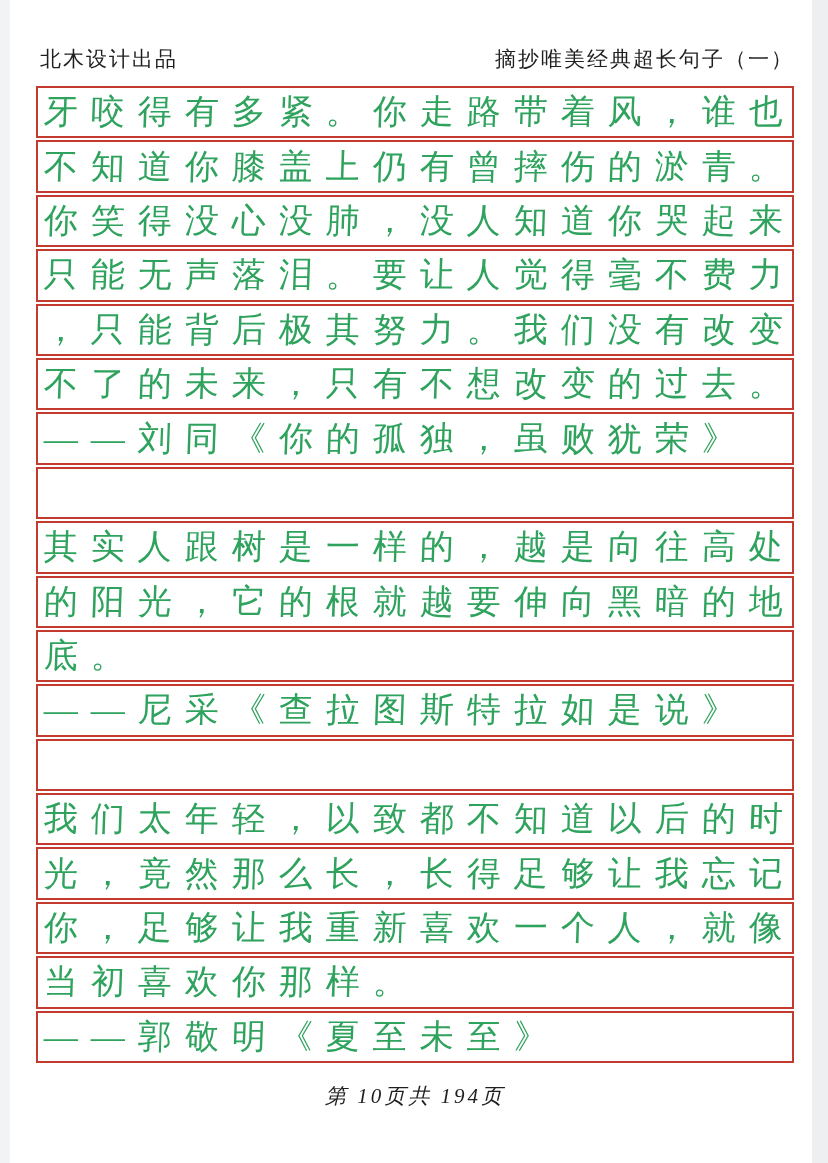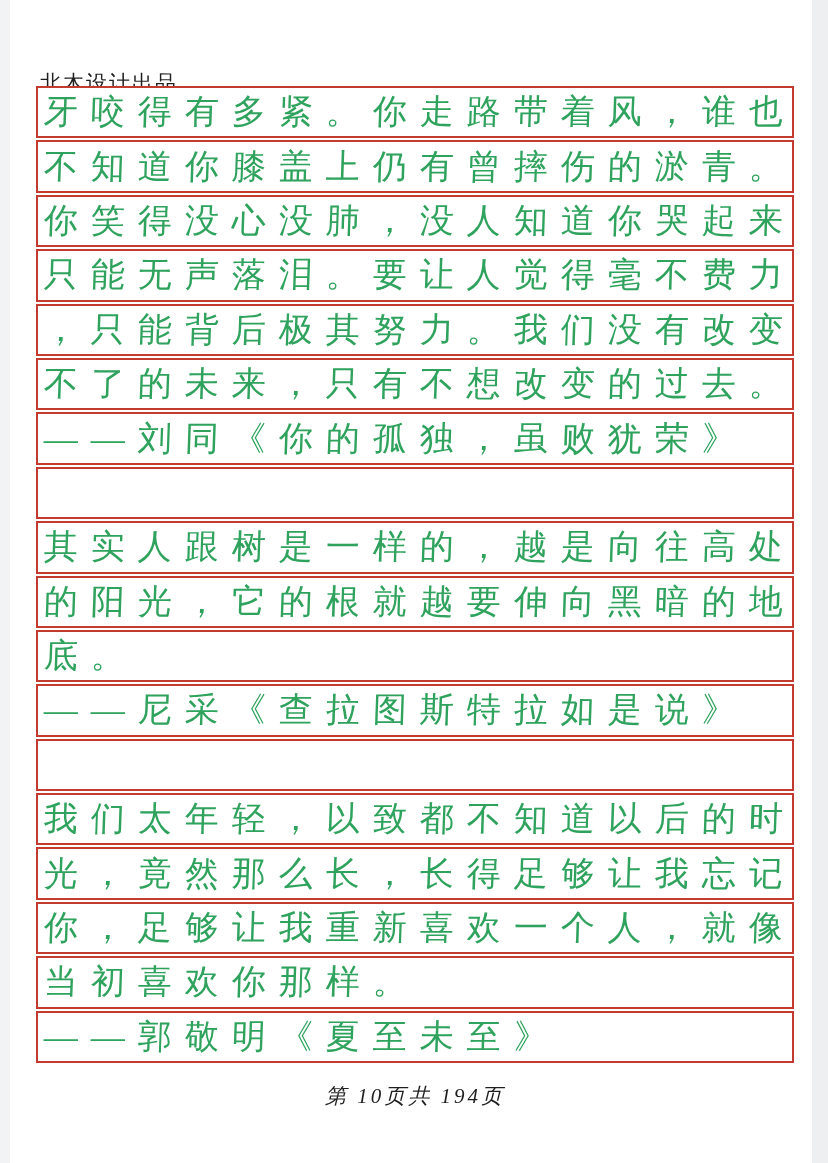--- a/index.html
+++ b/index.html
@@ -29,21 +29,20 @@
     top: 44px;
     left: 40px;
     right: 34px;
     height: 30px;
     display: flex;
     justify-content: space-between;
     align-items: center;
     color: #1f1f1f;
     font-size: 21px;
     letter-spacing: 2px;
-    margin-top: 24px;
   }
   .copy-grid {
     position: absolute;
     top: 86px;
     left: 36px;
     width: 758px;
     height: 977px;
     display: flex;
     flex-direction: column;
     gap: 2px;
@@ -80,20 +79,21 @@
   }
 </style>
 </head>
 <body>
 
 <div class="edge-strip-left"></div>
 <div class="edge-strip-right"></div>
 
 <div class="page-header">
   <span>北木设计出品</span>
+  <span>摘抄唯美经典超长句子（一）</span>
 </div>
 
 <div class="copy-grid">
   <div class="copy-row">
       <span class="row-text">牙咬得有多紧。你走路带着风，谁也</span>
     </div>
   <div class="copy-row">
       <span class="row-text">不知道你膝盖上仍有曾摔伤的淤青。</span>
     </div>
   <div class="copy-row">

